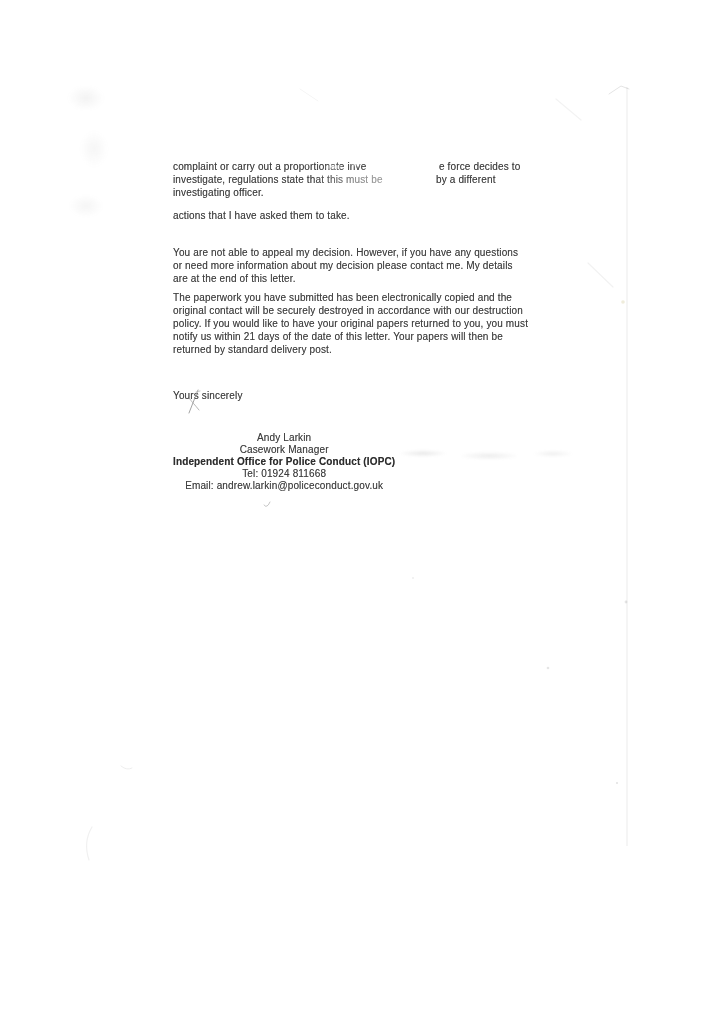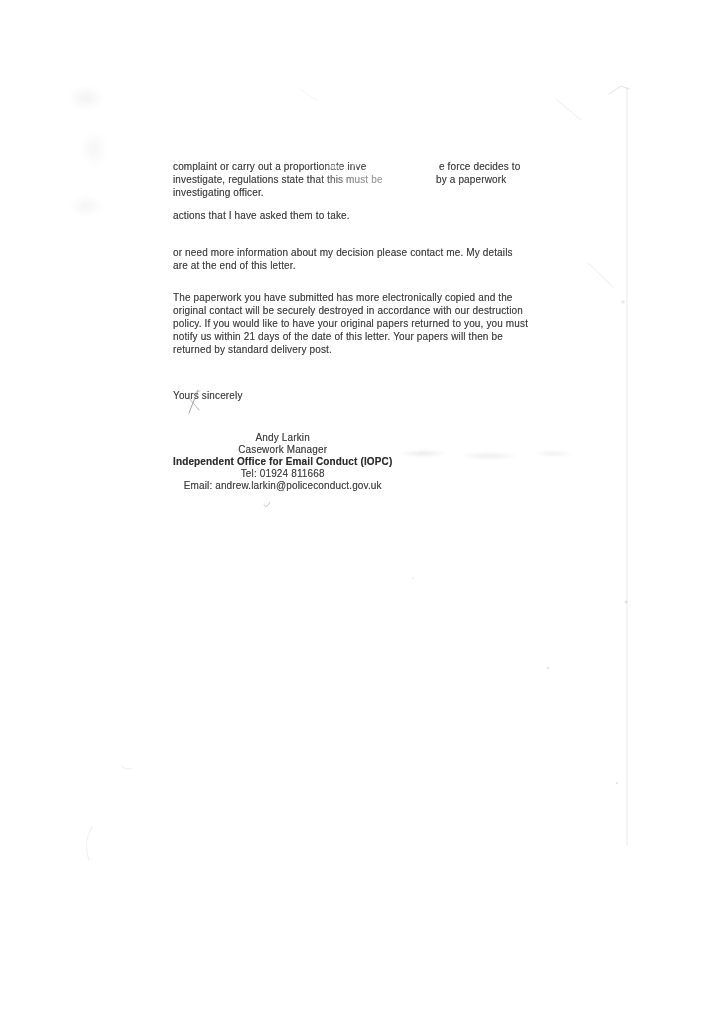--- a/index.html
+++ b/index.html
@@ -104,56 +104,57 @@
     <circle cx="623" cy="302" r="1.8" fill="rgba(180,170,90,0.22)"></circle>
   </svg>
 
   <div class="para" style="top:160px;">
     <div class="line">
       <span>complaint or carry out a proportionate inve</span>
       <span class="abs-r r1">e force decides to</span>
     </div>
     <div class="line">
       <span>investigate, regulations state that this must be</span>
-      <span class="abs-r r2">by a paperwork</span>
+      <span class="abs-r r2">by a different</span>
     </div>
     <div class="line">
       <span>investigating officer.</span>
     </div>
     <div class="fade-word"></div>
     <div class="fade-tail1"></div>
     <div class="fade-tail2"></div>
   </div>
 
   <div class="para" style="top:209px;">
     <div class="line">actions that I have asked them to take.</div>
   </div>
 
   <div class="para" style="top:246px;">
+    <div class="line">You are not able to appeal my decision. However, if you have any questions</div>
     <div class="line">or need more information about my decision please contact me. My details</div>
     <div class="line">are at the end of this letter.</div>
   </div>
 
   <div class="para" style="top:291px;">
-    <div class="line">The paperwork you have submitted has more electronically copied and the</div>
+    <div class="line">The paperwork you have submitted has been electronically copied and the</div>
     <div class="line">original contact will be securely destroyed in accordance with our destruction</div>
     <div class="line">policy. If you would like to have your original papers returned to you, you must</div>
     <div class="line">notify us within 21 days of the date of this letter. Your papers will then be</div>
     <div class="line">returned by standard delivery post.</div>
   </div>
 
   <div class="closing">Yours sincerely</div>
 
   <svg class="signature" viewBox="0 0 26 28">
     <path d="M15,3 L6,26" stroke="#999999" stroke-width="0.9" fill="none" stroke-linecap="round"></path>
     <path d="M6,11 C9,15 12,18 16,23" stroke="#a6a6a6" stroke-width="0.8" fill="none" stroke-linecap="round"></path>
     <path d="M13,5 L17,4" stroke="#b0b0b0" stroke-width="0.7" fill="none" stroke-linecap="round"></path>
   </svg>
 
   <div class="contact">
     <div>Andy Larkin</div>
     <div>Casework Manager</div>
-    <div class="bold">Independent Office for Email Conduct (IOPC)</div>
+    <div class="bold">Independent Office for Police Conduct (IOPC)</div>
     <div>Tel: 01924 811668</div>
     <div>Email: andrew.larkin@policeconduct.gov.uk</div>
   </div>
 
 </div>
 
 </body></html>

